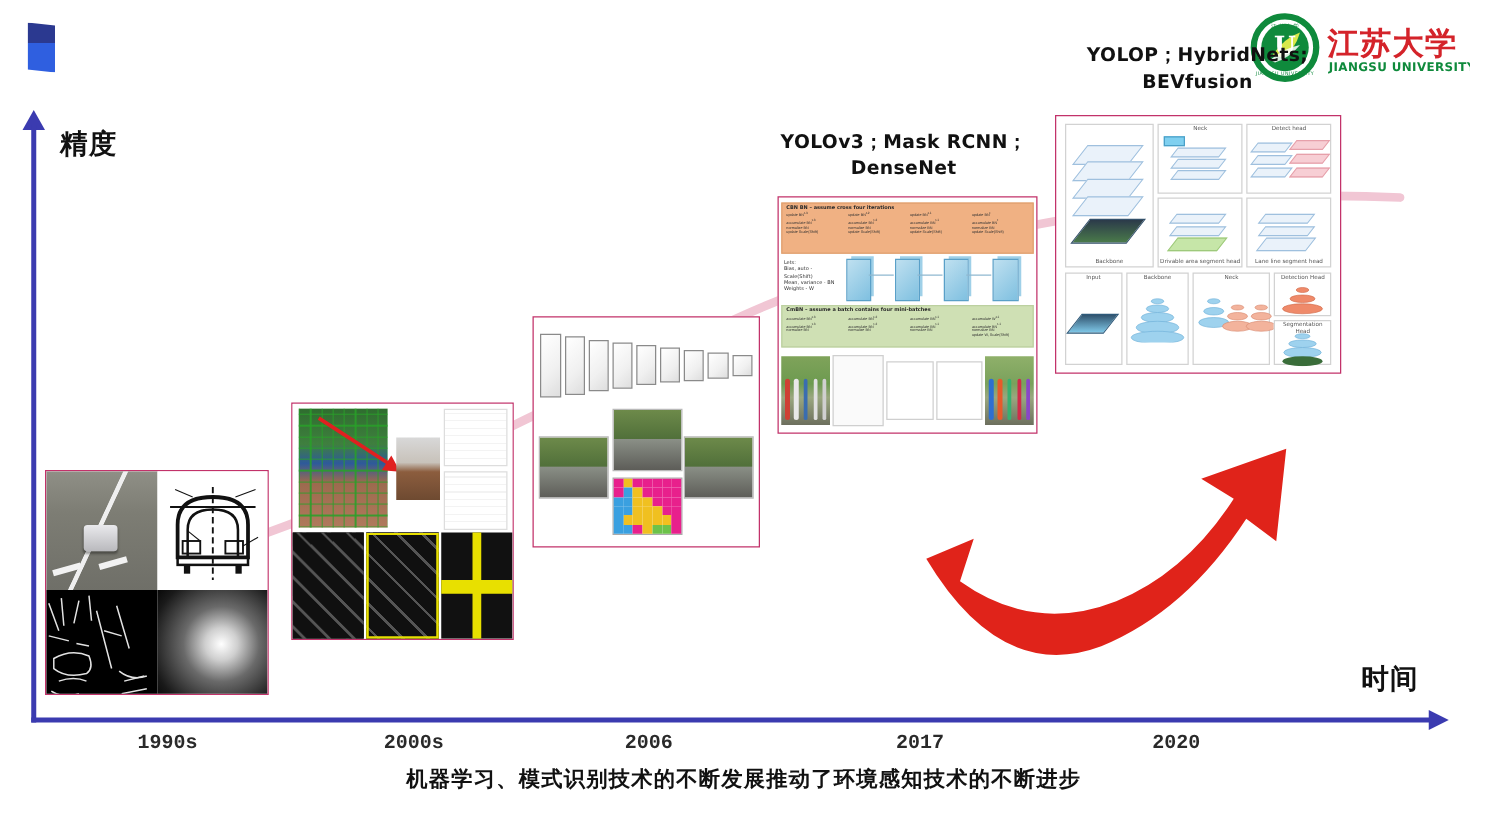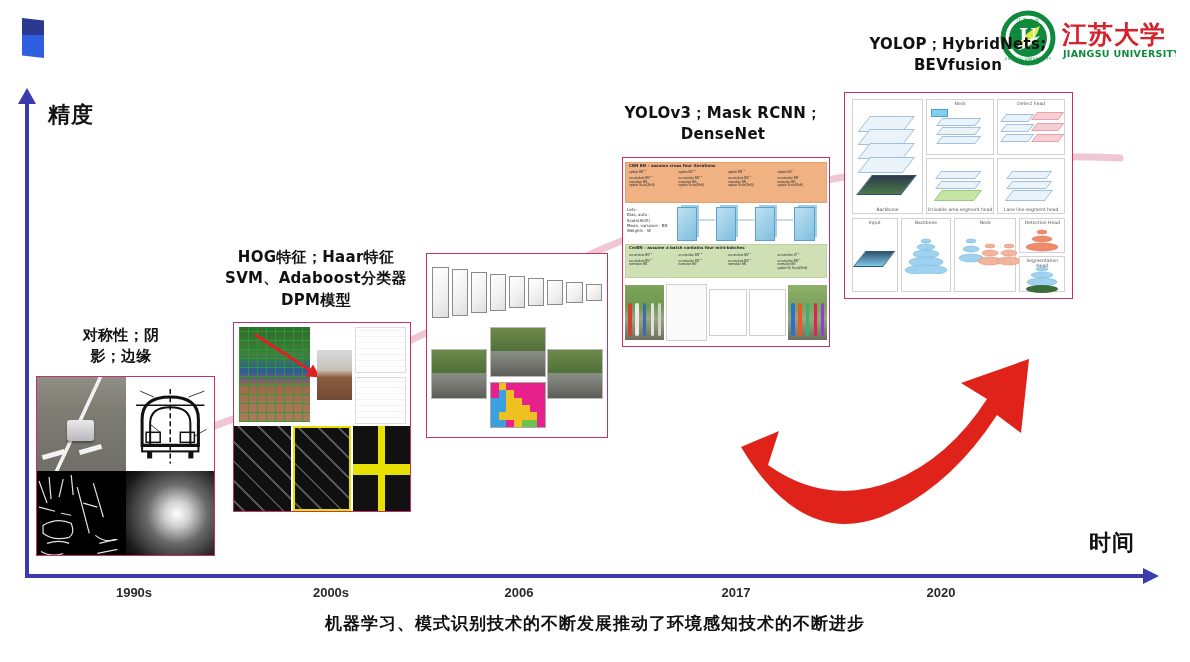--- a/index.html
+++ b/index.html
@@ -49,22 +49,22 @@
   .x-arrow{
     position:absolute;left:1143px;top:568px;width:0;height:0;
     border-top:8px solid transparent;border-bottom:8px solid transparent;
     border-left:16px solid #3b3bb0;
   }
   .x-label{
     position:absolute;left:1089px;top:528px;font-size:22px;font-weight:bold;color:#111;
     font-family:"DejaVu Sans","Liberation Sans",sans-serif;letter-spacing:1px;
   }
   .tick{
-    position:absolute;top:585px;font-size:13px;font-weight:bold;color:#2a2a2a;
-    font-family:Liberation Sans, sans-serif;
+    position:absolute;top:585px;font-size:16px;font-weight:bold;color:#2a2a2a;
+    font-family:Liberation Mono, monospace;
     transform:translateX(-50%);white-space:nowrap;
   }
 
   
   .trend{position:absolute;left:0;top:0;width:1190px;height:662px;pointer-events:none;}
 
   
   .era-label{
     position:absolute;text-align:center;color:#111;
     font-family:"DejaVu Sans","Liberation Sans",sans-serif;
@@ -197,22 +197,20 @@
   <div class="x-axis"></div>
   <div class="x-arrow"></div>
   <div class="x-label">时间</div>
 
   <div class="tick" style="left:134px">1990s</div>
   <div class="tick" style="left:331px">2000s</div>
   <div class="tick" style="left:519px">2006</div>
   <div class="tick" style="left:736px">2017</div>
   <div class="tick" style="left:941px">2020</div>
 
-  <div class="era-label" style="left:62px;top:325px;width:118px;">对称性；阴
-影；边缘</div>
 
   <div class="panel p1" style="left:36px;top:376px;width:177px;height:178px;">
     <div class="road">
       <span class="ar1"></span>
         <span class="ar2"></span>
     </div>
     <div class="schem">
       <svg width="100%" height="100%" viewBox="0 0 88 89">
         <path d="M16 66 L16 40 Q16 18 44 18 Q72 18 72 40 L72 66 Z" fill="none" stroke="#111" stroke-width="3"></path>
         <path d="M24 66 L24 44 Q24 28 44 28 Q64 28 64 44 L64 66" fill="none" stroke="#111" stroke-width="2"></path>
@@ -238,23 +236,20 @@
           <path d="M10 70 q12 -4 22 0"></path>
           <path d="M4 78 q10 6 22 2 M58 62 q10 8 22 4"></path>
           <path d="M62 70 L78 66 M60 80 L80 76"></path>
           <path d="M2 34 L18 38 M24 40 L34 42 M46 30 L60 34"></path>
         </g>
       </svg>
     </div>
     <div class="thermal"></div>
   </div>
 
-  <div class="era-label" style="left:218px;top:247px;width:196px;">HOG特征；Haar特征
-SVM、Adaboost分类器
-DPM模型</div>
 
   <div class="panel" style="left:233px;top:322px;width:176px;height:188px;">
     <div class="hog-top">
       <div class="hog-img"></div>
       <div class="hog-arrow"></div>
       <div class="hog-patch"></div>
       <div class="hog-tab hog-t1"></div>
       <div class="hog-tab hog-t2"></div>
     </div>
     <div class="hog-cells">

